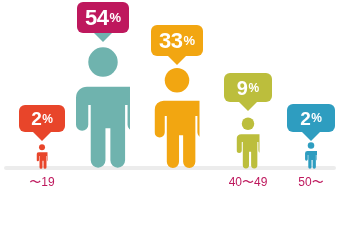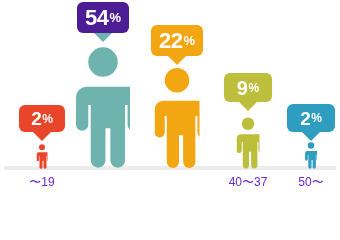--- a/index.html
+++ b/index.html
@@ -77,21 +77,21 @@
     border-left:9px solid transparent;
     border-right:9px solid transparent;
   }
   
   .axis-label{
     position:absolute;
     bottom:2px;
     left:0;right:0;
     text-align:center;
     font-size:12px;
-    color:#6d28d9;
+    color:#be185d;
     letter-spacing:0px;
   }
 </style>
 </head>
 <body>
 
 <div id="chart">
 
   <div class="baseline"></div>
 
@@ -111,41 +111,41 @@
         </svg>
       </div>
 
       <div class="axis-label">〜19</div>
     </div>
   </div>
 
   <div class="col" style="left:69px;">
     <div class="col-inner">
 
-      <div class="bubble" style="background:#4c1d95;top:2px;width:52px;height:31px;">
+      <div class="bubble" style="background:#be185d;top:2px;width:52px;height:31px;">
         <span class="num" style="font-size:22px;">54</span>
         <span class="pct" style="font-size:13px;">%</span>
         <span class="tail" style="border-top:9px solid #6FB3AE;"></span>
       </div>
 
       <div class="figure">
         <svg width="54" height="123" viewBox="0 0 44 100" aria-hidden="true">
           <circle cx="22" cy="13" r="12" fill="#6FB3AE"></circle>
           <path d="M9 33 h26 a9 9 0 0 1 9 9 v22 a5 5 0 0 1 -10 0 v-16 h-2 v45 a6 6 0 0 1 -12 0 v-26 h-4 v26 a6 6 0 0 1 -12 0 v-45 h-2 v16 a5 5 0 0 1 -10 0 v-22 a9 9 0 0 1 9 -9 z" transform="translate(8 0)" fill="#6FB3AE"></path>
         </svg>
       </div>
 
     </div>
   </div>
 
   <div class="col" style="left:143px;">
     <div class="col-inner">
 
       <div class="bubble" style="background:#F2A611;top:25px;width:52px;height:31px;">
-        <span class="num" style="font-size:22px;">22</span>
+        <span class="num" style="font-size:22px;">33</span>
         <span class="pct" style="font-size:13px;">%</span>
         <span class="tail" style="border-top:9px solid #F2A611;"></span>
       </div>
 
       <div class="figure">
         <svg width="45" height="102" viewBox="0 0 44 100" aria-hidden="true">
           <circle cx="22" cy="13" r="12" fill="#F2A611"></circle>
           <path d="M9 33 h26 a9 9 0 0 1 9 9 v22 a5 5 0 0 1 -10 0 v-16 h-2 v45 a6 6 0 0 1 -12 0 v-26 h-4 v26 a6 6 0 0 1 -12 0 v-45 h-2 v16 a5 5 0 0 1 -10 0 v-22 a9 9 0 0 1 9 -9 z" transform="translate(8 0)" fill="#F2A611"></path>
         </svg>
       </div>
@@ -162,21 +162,21 @@
         <span class="tail" style="border-top:9px solid #BCBE3C;"></span>
       </div>
 
       <div class="figure">
         <svg width="23" height="52" viewBox="0 0 44 100" aria-hidden="true">
           <circle cx="22" cy="13" r="12" fill="#BCBE3C"></circle>
           <path d="M9 33 h26 a9 9 0 0 1 9 9 v22 a5 5 0 0 1 -10 0 v-16 h-2 v45 a6 6 0 0 1 -12 0 v-26 h-4 v26 a6 6 0 0 1 -12 0 v-45 h-2 v16 a5 5 0 0 1 -10 0 v-22 a9 9 0 0 1 9 -9 z" transform="translate(8 0)" fill="#BCBE3C"></path>
         </svg>
       </div>
 
-      <div class="axis-label">40〜37</div>
+      <div class="axis-label">40〜49</div>
     </div>
   </div>
 
   <div class="col" style="left:277px;">
     <div class="col-inner">
 
       <div class="bubble" style="background:#2E9DC0;top:104px;width:48px;height:28px;">
         <span class="num" style="font-size:19px;">2</span>
         <span class="pct" style="font-size:12px;">%</span>
         <span class="tail" style="border-top:9px solid #2E9DC0;"></span>

